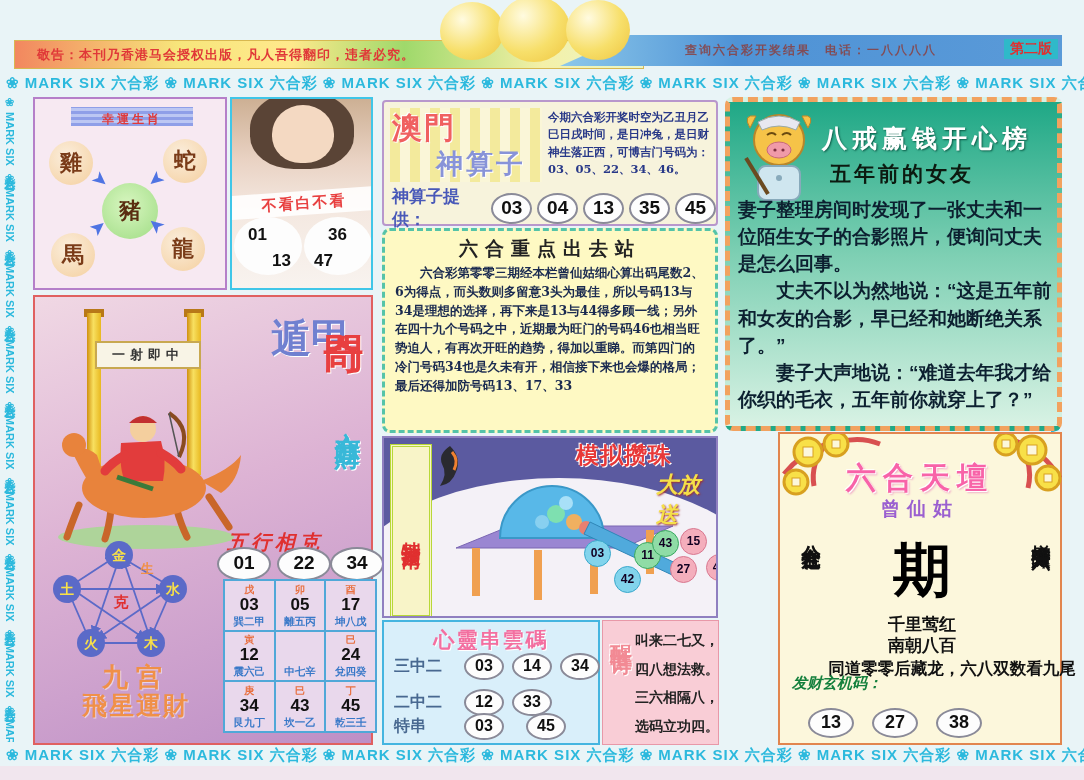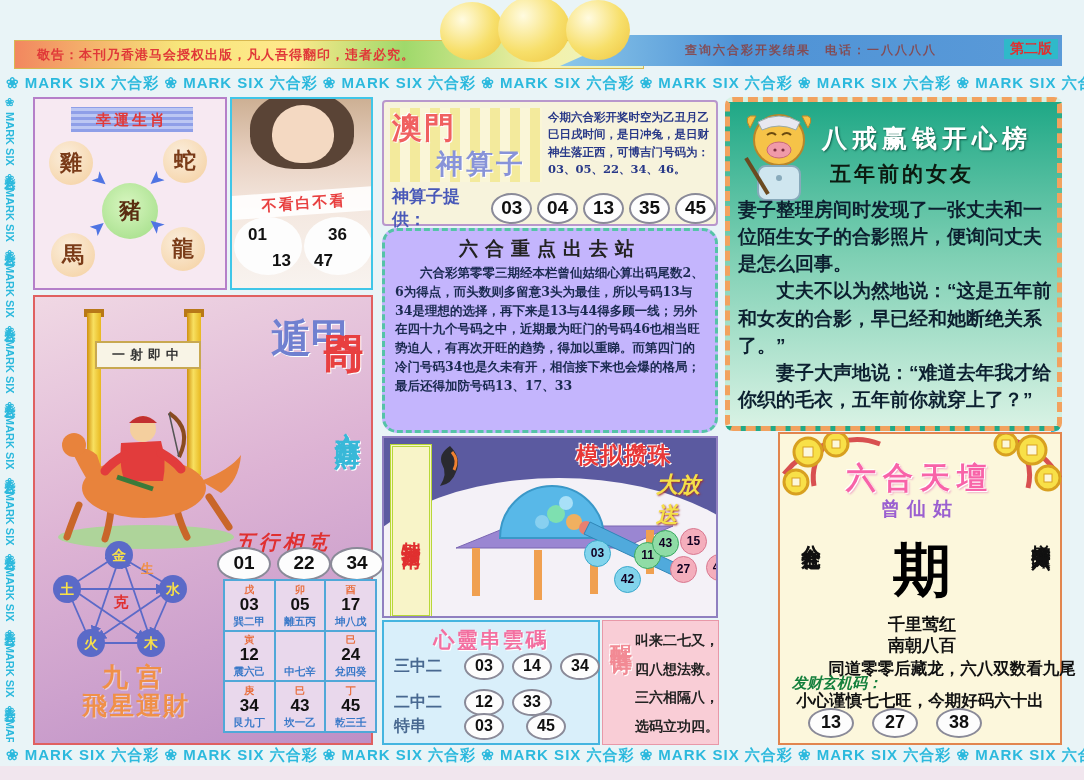--- a/index.html
+++ b/index.html
@@ -21,23 +21,23 @@
   .strip{color:#2cb9dd;font-weight:bold;font-size:15px;white-space:nowrap;overflow:hidden;letter-spacing:1px;}
   .strip-h{left:6px;width:1078px;height:22px;line-height:22px;}
   .strip-v{width:17px;writing-mode:vertical-rl;font-size:11px;height:646px;letter-spacing:0;}
   .bottom-tint{left:0;top:766px;width:1084px;height:14px;background:#f1e6ee;}
   
   .chip{display:inline-block;background:#fdfdfd;border:2px solid #8a8a98;border-radius:50%;
     font-weight:bold;text-align:center;color:#101010;}
   .box{box-sizing:border-box;}
   
   .zodiac{left:33px;top:97px;width:194px;height:193px;border:2px solid #b57fc9;background:#f7e9f2;}
-  .zodiac-title{left:36px;top:8px;width:122px;height:25px;line-height:25px;text-align:center;
+  .zodiac-title{left:36px;top:8px;width:122px;height:19px;line-height:25px;text-align:center;
     background:repeating-linear-gradient(0deg,#8f9fe8 0 3px,#bcc7f3 3px 6px);
-    color:#e03838;font-weight:bold;font-size:15px;letter-spacing:3px;}
+    color:#e03838;font-weight:bold;font-size:12px;letter-spacing:3px;}
   .animal{width:44px;height:44px;border-radius:50%;background:radial-gradient(circle at 40% 35%,#fbeedd,#f4cf9e);
     display:flex;align-items:center;justify-content:center;font-size:22px;font-weight:bold;color:#7a3b18;}
   .animal-center{width:56px;height:56px;background:radial-gradient(circle at 45% 40%,#d8f6c0,#9fdc84);color:#5a2d10;}
   .z-arrow{color:#4f74e3;font-size:17px;font-weight:bold;}
   
   .photo{left:230px;top:97px;width:143px;height:193px;border:2px solid #3fc6e8;overflow:hidden;
     background:linear-gradient(180deg,#cdb094 0%,#e9d2c3 32%,#f4e8e0 58%,#f8f3ef 100%);}
   .hair{left:18px;top:-8px;width:104px;height:78px;background:#5a4436;border-radius:48% 48% 42% 42%;}
   .face{left:40px;top:6px;width:62px;height:58px;background:#f4d9c2;border-radius:50% 50% 46% 46%;}
   .band{left:-8px;top:92px;width:160px;height:24px;background:rgba(255,255,255,.88);transform:rotate(-4deg);
@@ -49,42 +49,42 @@
     background:linear-gradient(160deg,#f0d8e4 0%,#ddb3d4 45%,#bd8fc6 100%);}
   .pillar{width:14px;height:162px;top:16px;background:linear-gradient(90deg,#d09010,#f8e060 45%,#e8b820);}
   .pillar-cap{width:20px;height:8px;background:#b87818;}
   .qm-banner{left:60px;top:44px;width:102px;height:24px;line-height:24px;background:#f8f4e6;border:2px solid #c8a850;
     text-align:center;font-weight:bold;font-size:13px;letter-spacing:5px;color:#333;}
   .qm-t1{color:#e84040;font-size:40px;font-weight:bold;line-height:1.05;text-shadow:1px 1px 0 #fff;}
   .qm-t2{color:#7080d0;font-size:40px;font-weight:bold;line-height:1.05;text-shadow:1px 1px 0 #fff;}
   .qm-sub{color:#38b8d8;font-size:26px;font-weight:bold;writing-mode:vertical-rl;text-orientation:upright;
     letter-spacing:4px;text-shadow:1px 1px 0 #fff;}
   .wuxing-slogan{color:#e03030;font-weight:bold;font-style:italic;font-size:20px;letter-spacing:4px;
-    font-family:"DejaVu Serif",serif;margin-left:8px;}
+    font-family:"DejaVu Serif",serif;}
   .jiugong{color:#f09048;font-weight:bold;text-shadow:1px 1px 0 #fff8;line-height:1.1;}
   .grid9{left:188px;top:282px;width:152px;height:152px;display:grid;grid-template-columns:repeat(3,1fr);
     grid-template-rows:repeat(3,1fr);border:1px solid #50a8d8;background:#e9d8ec;}
   .g-cell{border:1px solid #50a8d8;display:flex;flex-direction:column;align-items:center;justify-content:center;}
   .g-top{font-size:10px;color:#e87040;font-weight:bold;height:12px;}
   .g-num{font-size:17px;color:#111;font-weight:bold;height:20px;}
   .g-bot{font-size:10.5px;color:#3878c8;font-weight:bold;height:13px;}
   
   .shensuan{left:382px;top:100px;width:336px;height:126px;border:2px solid #b897cc;background:#f7f3dc;border-radius:4px;}
   .ss-stripe{left:6px;top:6px;width:152px;height:74px;
     background:repeating-linear-gradient(90deg,#f3ea9c 0 10px,#faf6d8 10px 20px);}
   .ss-region{left:2px;top:0px;color:#f06060;font-size:30px;font-weight:bold;letter-spacing:2px;
     text-shadow:1px 1px 0 #fff,-1px -1px 0 #fff;}
   .ss-name{left:46px;top:38px;color:#8893d8;font-size:27px;font-weight:bold;letter-spacing:3px;text-shadow:1px 1px 0 #fff;}
   .ss-intro{left:164px;top:7px;width:166px;color:#283888;font-size:11.5px;font-weight:bold;line-height:1.5;
     font-family:"DejaVu Serif",serif;}
   .ss-provide{left:8px;top:90px;width:324px;height:32px;display:flex;align-items:center;}
   .ss-label{color:#4858b8;font-weight:bold;font-size:17px;font-family:"DejaVu Serif",serif;}
   .chip-ss{width:40px;height:27px;line-height:25px;font-size:19px;margin-left:5px;}
   
-  .zhongdian{left:382px;top:228px;width:336px;height:205px;border:3px dashed #55c3a8;background:#c4b5fd;border-radius:15px;}
+  .zhongdian{left:382px;top:228px;width:336px;height:205px;border:3px dashed #55c3a8;background:#fef9c3;border-radius:8px;}
   .zd-title{margin-top:5px;text-align:center;font-weight:bold;font-size:19px;letter-spacing:7px;color:#222;
     font-family:"DejaVu Serif",serif;}
   .zd-body{padding:2px 10px 0 10px;font-family:"DejaVu Serif",serif;font-weight:bold;font-size:12.5px;
     color:#1a2a50;line-height:1.5;text-indent:2em;}
   
   .tebie{left:382px;top:436px;width:336px;height:182px;border:2px solid #8f7fc0;background:#5b5aa0;overflow:hidden;}
   .tb-ellipse{left:-40px;top:40px;width:430px;height:230px;background:#f4f1f7;border-radius:50%;}
   .tb-side{left:6px;top:6px;width:36px;height:168px;border:3px double #b8d838;background:#f8f4c8;
     color:#e03030;font-weight:bold;font-size:19px;writing-mode:vertical-rl;text-orientation:upright;
     display:flex;align-items:center;justify-content:center;letter-spacing:2px;z-index:4;}
@@ -434,21 +434,20 @@
     <div class="abs tt-sub">曾仙姑</div>
     <div class="abs tt-vert" style="left:18px;top:96px;">分分合合七八在</div>
     <div class="abs tt-big">期</div>
     <div class="abs tt-center">
       <div>千里莺红</div>
       <div>南朝八百</div>
     </div>
     <div class="abs tt-vert" style="left:248px;top:96px;">增缘零六随六开</div>
     <div class="abs tt-line" style="top:224px;padding-left:32px;">同道零零后藏龙，六八双数看九尾</div>
     <div class="abs tt-label">发财玄机码：</div>
-    <div class="abs tt-line" style="top:256px;">小心谨慎七七旺，今期好码六十出</div>
     <div class="abs tt-treasure">
       <span class="chip chip-tt">13</span>
       <span class="chip chip-tt">27</span>
       <span class="chip chip-tt">38</span>
     </div>
   </div>
 
 </div>
 
 </body></html>

